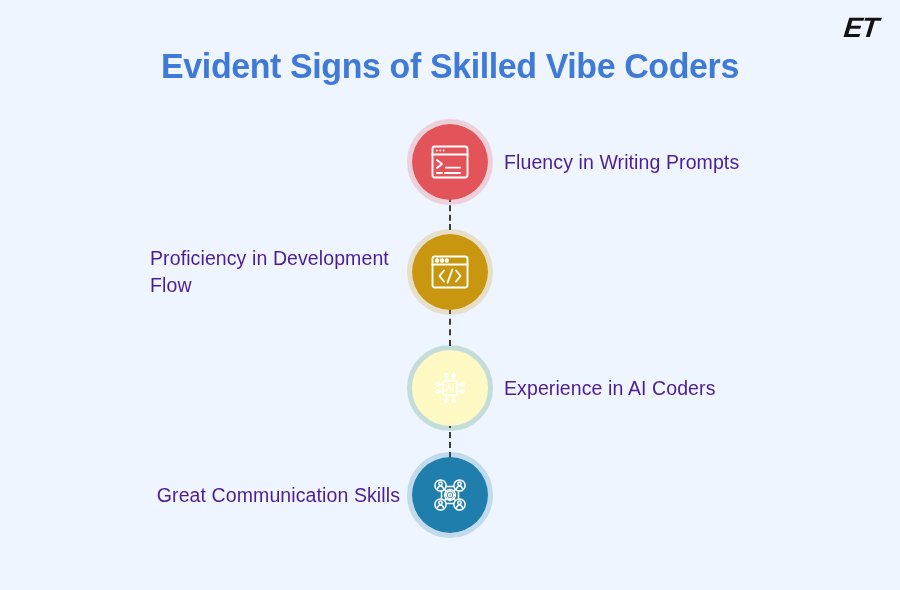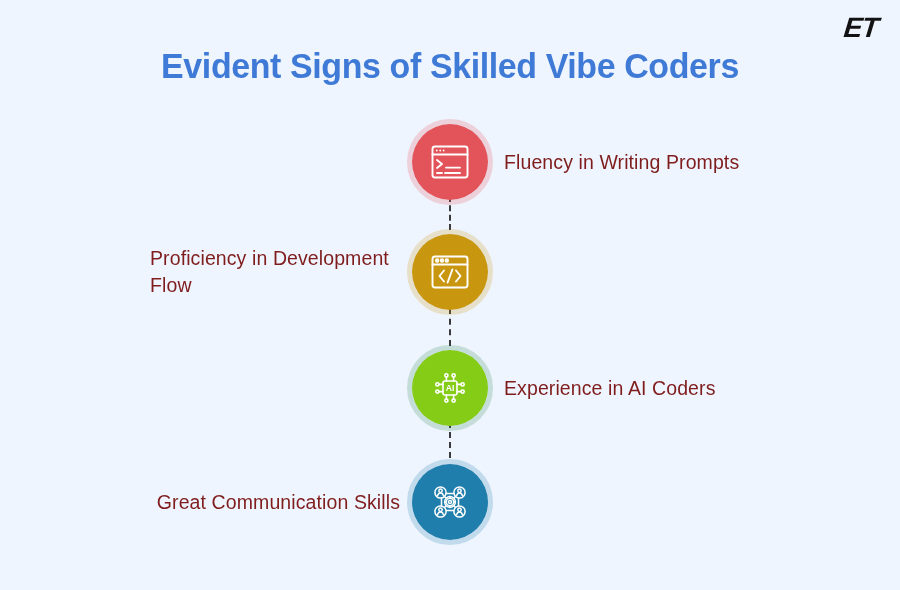--- a/index.html
+++ b/index.html
@@ -69,21 +69,21 @@
     left: 0;
     width: 900px;
     height: 74px;
     display: flex;
     align-items: center;
   }
 
   .step-1 { top: 8px;   }
   .step-2 { top: 118px; }
   .step-3 { top: 234px; }
-  .step-4 { top: 348px; }
+  .step-4 { top: 341px; }
 
   
   .connector {
     position: absolute;
     left: 449px;
     width: 0;
     border-left: 2px dashed #3a3a3a;
   }
   .conn-1 { top: 80px;  height: 34px; }
   .conn-2 { top: 192px; height: 38px; }
@@ -109,35 +109,35 @@
     border-radius: 50%;
     border: 5px solid rgba(255,255,255,0.42);
     box-sizing: border-box;
   }
   .node svg { position: relative; display: block; }
 
   .node-red    { background: #e2545a; }
   .node-red::before    { border-color: rgba(226,84,90,0.22); }
   .node-gold   { background: #c9970f; }
   .node-gold::before   { border-color: rgba(201,151,15,0.22); }
-  .node-green  { background: #84cc16; }
+  .node-green  { background: #fef9c3; }
   .node-green::before  { border-color: rgba(29,123,60,0.20); }
   .node-blue   { background: #1f7eab; }
   .node-blue::before   { border-color: rgba(31,126,171,0.22); }
 
   
   .label {
     position: absolute;
     top: 0;
     height: 76px;
     display: flex;
     align-items: center;
     font-size: 19.5px;
     line-height: 1.38;
-    color: #7f1d1d;
+    color: #4c1d95;
     letter-spacing: 0.1px;
   }
   .label-right {
     left: 504px;
     width: 250px;
     text-align: left;
     justify-content: flex-start;
   }
   .label-left {
     left: 150px;

